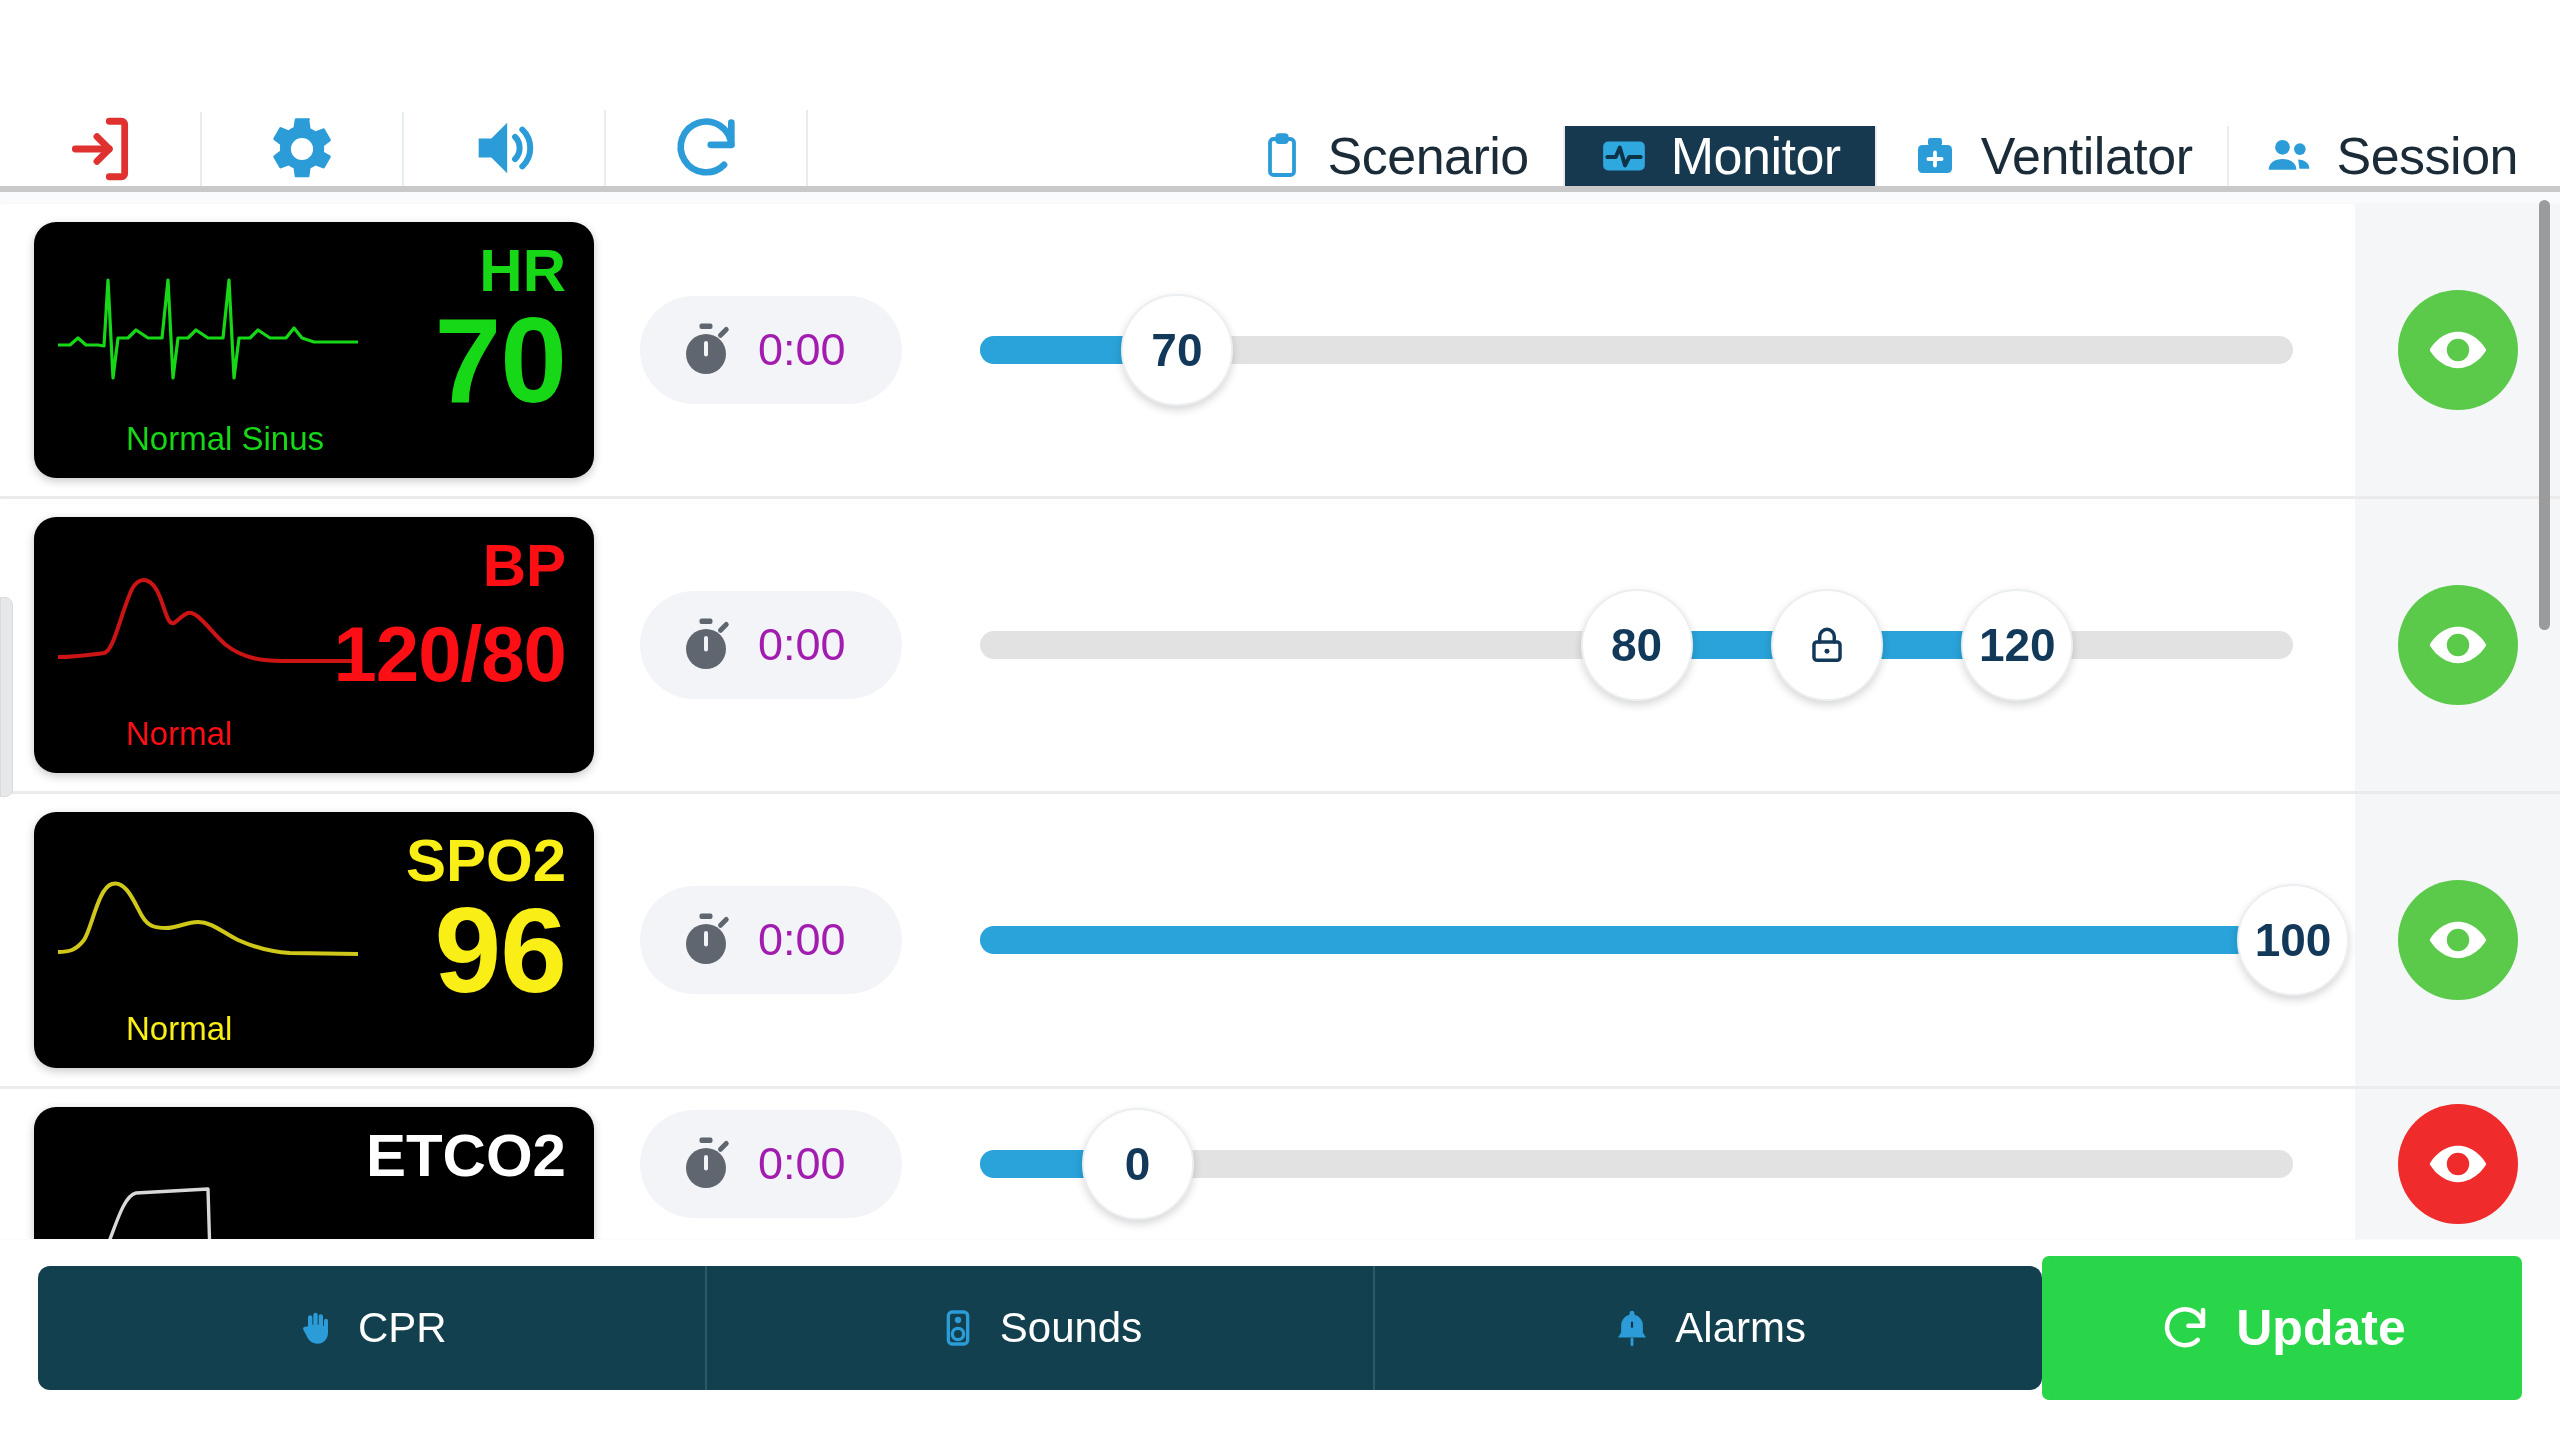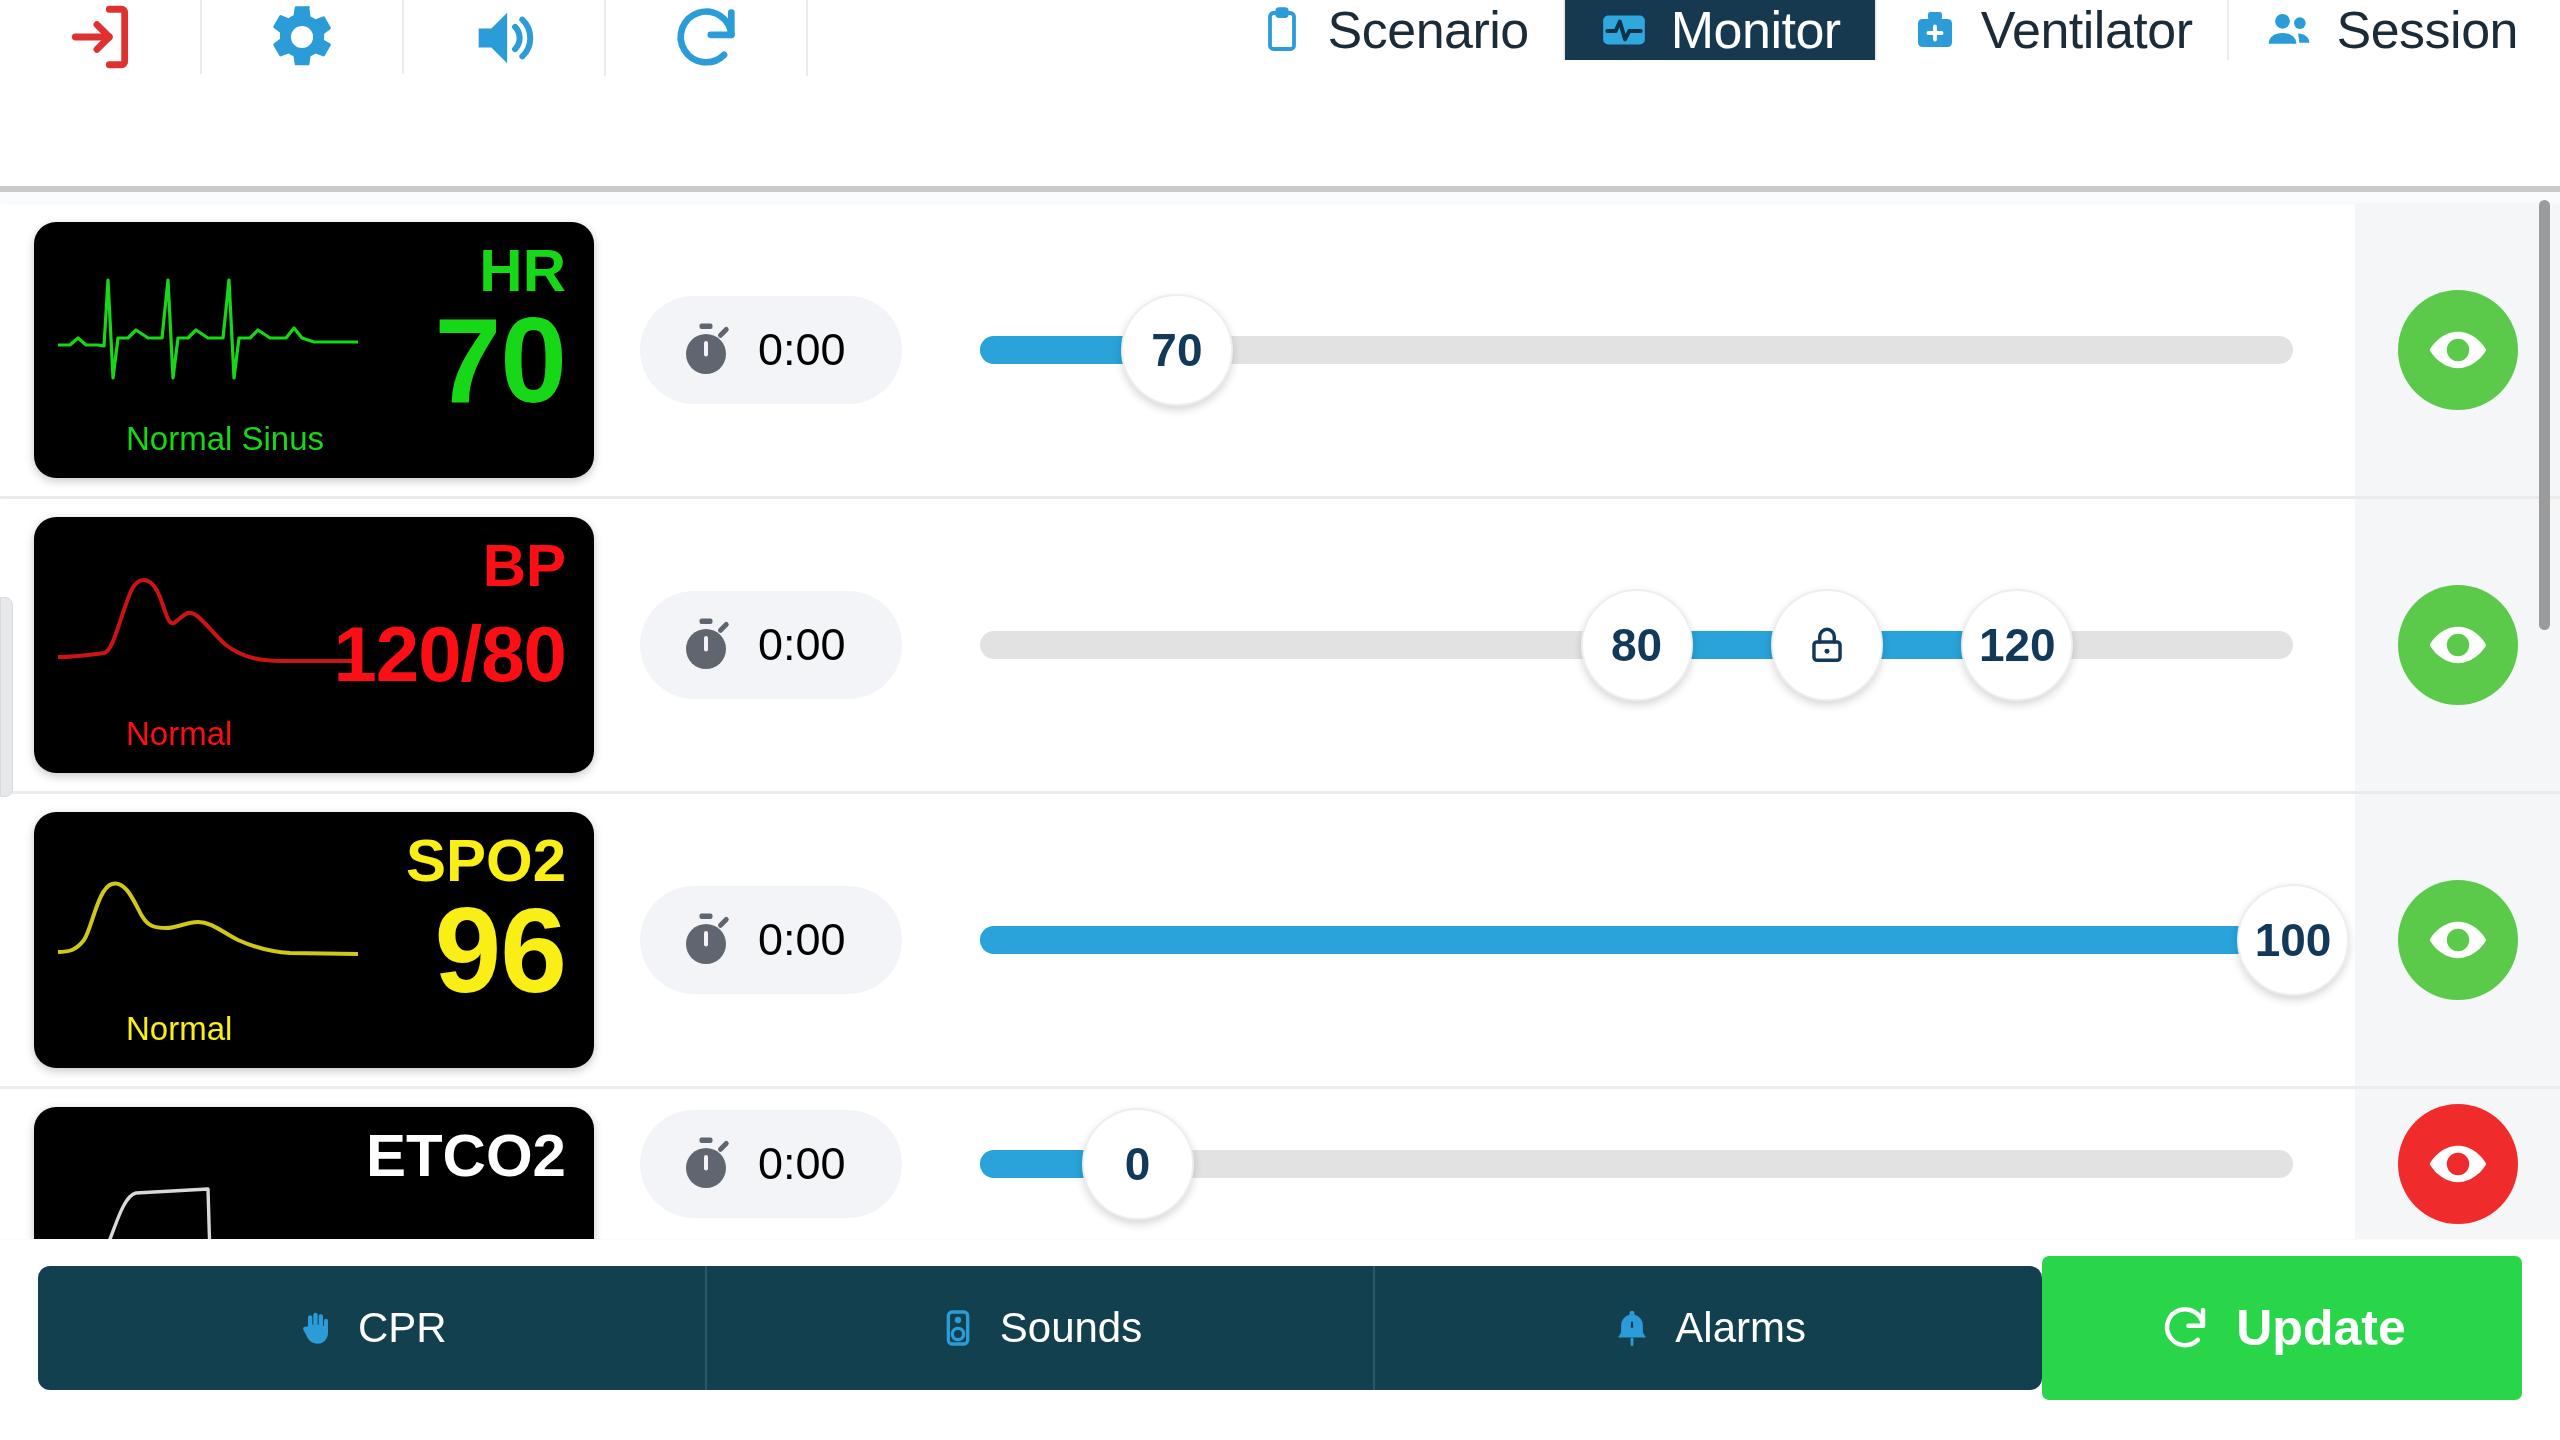--- a/index.html
+++ b/index.html
@@ -16,21 +16,21 @@
     background: #fafbfc;
     display: flex; flex-direction: column;
   }
 
   
   .header {
     position: relative;
     height: 192px;
     background: #ffffff;
     display: flex;
-    align-items: flex-start;
+    align-items: flex-end;
     border-bottom: 6px solid #c9c9c9;
     flex: 0 0 auto;
     box-sizing: border-box;
   }
   .hdr-icon-btn {
     width: 202px;
     display: flex; align-items: center; justify-content: center;
     border-right: 2px solid #e9ecef;
     box-sizing: border-box;
     background: #ffffff;
@@ -134,21 +134,21 @@
     width: 262px; height: 108px;
     background: #f2f4f7;
     border-radius: 56px;
     display: flex; align-items: center;
     gap: 22px;
     padding-left: 36px;
     box-sizing: border-box;
   }
   .timer-text {
     font-size: 45px;
-    color: #000000;
+    color: #a21caf;
   }
 
   .track-zone {
     flex: 1 1 auto;
     position: relative;
     height: 140px;
     margin-left: 78px;
     margin-right: 52px;
     min-width: 0;
   }

